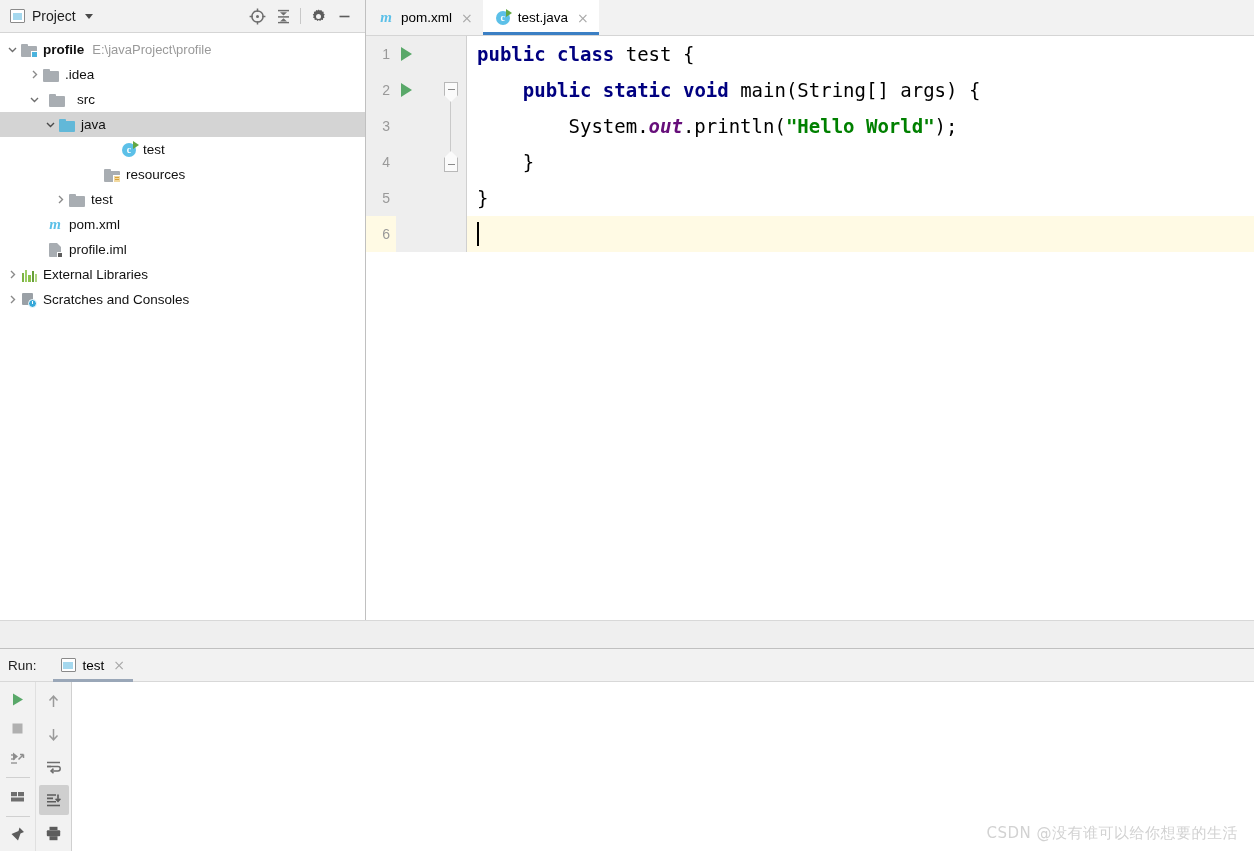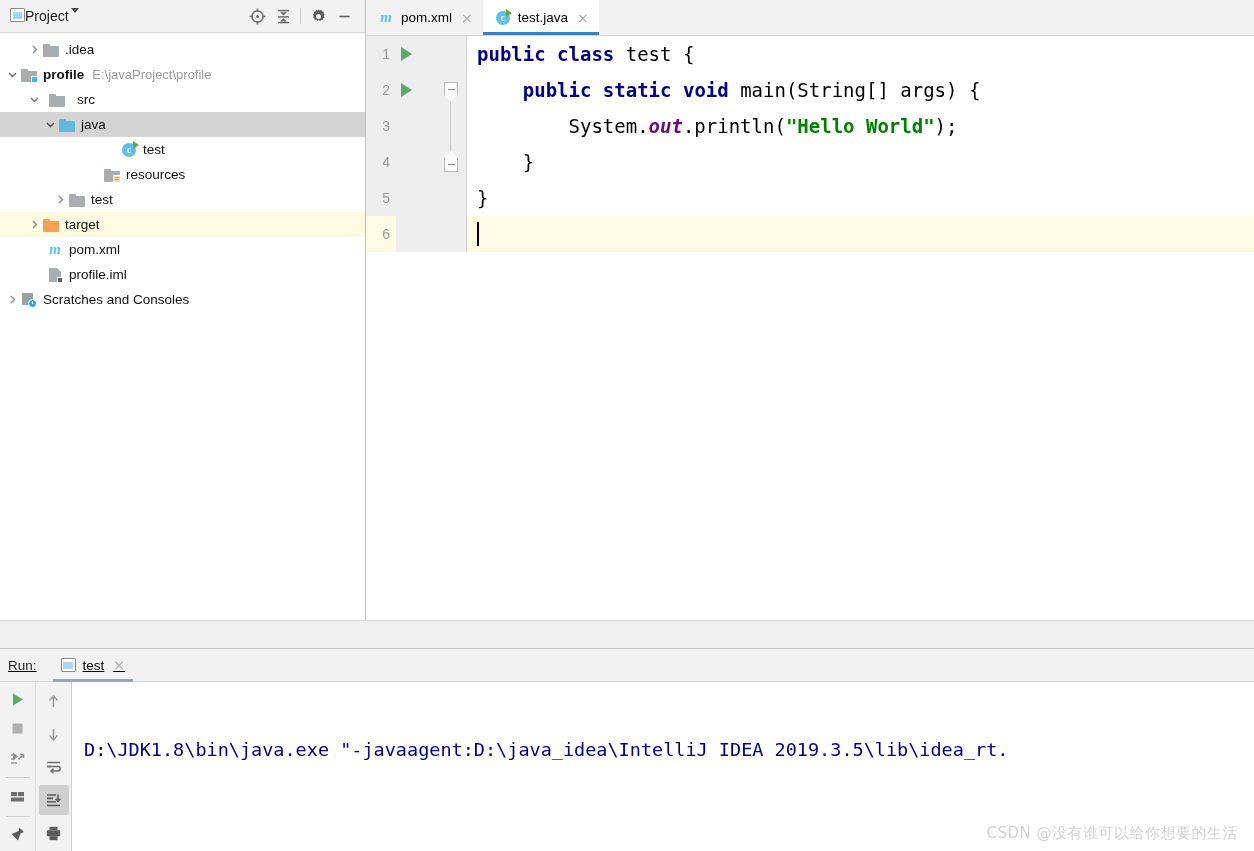--- a/index.html
+++ b/index.html
@@ -45,20 +45,22 @@
     height: 33px;
     background: #f2f2f2;
     border-bottom: 1px solid #d5d5d5;
     display: flex;
     align-items: center;
     padding: 0 8px 0 10px;
     box-sizing: border-box;
   }
   .proj-title-group {
     display: flex;
+    align-items: center;
+    gap: 7px;
     flex: 1;
   }
   .proj-win-icon {
     width: 15px; height: 14px;
     border: 1.6px solid #8a8a8a;
     background: #ffffff;
     box-sizing: border-box;
     position: relative;
     border-radius: 1px;
   }
@@ -484,21 +486,20 @@
   }
   .run-header {
     height: 33px;
     background: #f2f2f2;
     display: flex;
     align-items: center;
     padding-left: 8px;
     box-sizing: border-box;
     position: relative;
     border-bottom: 1px solid #d8d8d8;
-    text-decoration: underline;
   }
   .run-label {
     font-size: 13.5px;
     color: #1d1d1d;
     margin-right: 16px;
   }
   .run-tab {
     display: flex;
     align-items: center;
     gap: 7px;
@@ -635,52 +636,52 @@
           <div class="hdr-btn">
             <svg class="ico" width="17" height="17" viewBox="0 0 17 17">
               <path d="M3.5 8.5h10" stroke="#5c5c5c" stroke-width="1.6"></path>
             </svg>
           </div>
         </div>
       </div>
 
       <div class="tree">
 
+        <div class="tree-row" style="padding-left:4px;">
+          <span class="arrow">
+            <svg width="11" height="11" viewBox="0 0 11 11">
+                <path d="M2 4 L5.5 7.5 L9 4" fill="none" stroke="#6e6e6e" stroke-width="1.4"></path>
+              </svg>
+          </span>
+          <span class="node-icon">
+            <span class="folder">
+                <span class="tab"></span>
+                <span class="body"></span>
+                <span class="corner-sq"></span>
+              </span>
+          </span>
+          <span class="lbl bold">profile</span>
+          <span class="path-note">E:\javaProject\profile</span>
+        </div>
+
         <div class="tree-row" style="padding-left:26px;">
           <span class="arrow">
             <svg width="11" height="11" viewBox="0 0 11 11">
                 <path d="M4 2 L7.5 5.5 L4 9" fill="none" stroke="#8a8a8a" stroke-width="1.4"></path>
               </svg>
           </span>
           <span class="node-icon">
             <span class="folder">
                 <span class="tab"></span>
                 <span class="body"></span>
               </span>
           </span>
           <span class="lbl">.idea</span>
         </div>
 
-        <div class="tree-row" style="padding-left:4px;">
-          <span class="arrow">
-            <svg width="11" height="11" viewBox="0 0 11 11">
-                <path d="M2 4 L5.5 7.5 L9 4" fill="none" stroke="#6e6e6e" stroke-width="1.4"></path>
-              </svg>
-          </span>
-          <span class="node-icon">
-            <span class="folder">
-                <span class="tab"></span>
-                <span class="body"></span>
-                <span class="corner-sq"></span>
-              </span>
-          </span>
-          <span class="lbl bold">profile</span>
-          <span class="path-note">E:\javaProject\profile</span>
-        </div>
-
         <div class="tree-row" style="padding-left:26px;gap:6px;">
           <span class="arrow">
             <svg width="11" height="11" viewBox="0 0 11 11">
                 <path d="M2 4 L5.5 7.5 L9 4" fill="none" stroke="#6e6e6e" stroke-width="1.4"></path>
               </svg>
           </span>
           <span class="node-icon">
             <span class="folder">
                 <span class="tab"></span>
                 <span class="body"></span>
@@ -732,49 +733,52 @@
           </span>
           <span class="node-icon">
             <span class="folder">
                 <span class="tab"></span>
                 <span class="body"></span>
               </span>
           </span>
           <span class="lbl">test</span>
         </div>
 
-        <div class="tree-row sel-cream" style="padding-left:26px;">
+
+        <div class="tree-row" style="padding-left:47px;">
+          <span class="node-icon">
+            <span class="m-icon">m</span>
+          </span>
+          <span class="lbl">pom.xml</span>
+        </div>
+
+        <div class="tree-row" style="padding-left:47px;">
+          <span class="node-icon">
+            <span class="iml-icon"></span>
+          </span>
+          <span class="lbl">profile.iml</span>
+        </div>
+
+        <div class="tree-row" style="padding-left:4px;">
           <span class="arrow">
             <svg width="11" height="11" viewBox="0 0 11 11">
                 <path d="M4 2 L7.5 5.5 L4 9" fill="none" stroke="#8a8a8a" stroke-width="1.4"></path>
               </svg>
           </span>
           <span class="node-icon">
-            <span class="folder orange">
-                <span class="tab"></span>
-                <span class="body"></span>
-              </span>
-          </span>
-          <span class="lbl">target</span>
-        </div>
-
-        <div class="tree-row" style="padding-left:47px;">
-          <span class="node-icon">
-            <span class="m-icon">m</span>
-          </span>
-          <span class="lbl">pom.xml</span>
-        </div>
-
-        <div class="tree-row" style="padding-left:47px;">
-          <span class="node-icon">
-            <span class="iml-icon"></span>
-          </span>
-          <span class="lbl">profile.iml</span>
-        </div>
-
+            <span class="lib-icon">
+              <i style="height:9px;background:#7cb342;"></i>
+              <i style="height:12px;background:#9ccc65;"></i>
+              <i style="height:7px;background:#8bc34a;"></i>
+              <i style="height:11px;background:#689f38;"></i>
+              <i style="height:8px;background:#aed581;"></i>
+            </span>
+          </span>
+          <span class="lbl">External Libraries</span>
+        </div>
 
         <div class="tree-row" style="padding-left:4px;">
           <span class="arrow">
             <svg width="11" height="11" viewBox="0 0 11 11">
                 <path d="M4 2 L7.5 5.5 L4 9" fill="none" stroke="#8a8a8a" stroke-width="1.4"></path>
               </svg>
           </span>
           <span class="node-icon">
             <span class="scr-icon">
                 <span class="pg"></span>
@@ -947,21 +951,20 @@
         <div class="tb-btn">
           <svg class="ico" width="17" height="17" viewBox="0 0 17 17">
             <rect x="4.5" y="1.8" width="8" height="3.2" fill="#5c5c5c"></rect>
             <rect x="1.8" y="5.2" width="13.4" height="6" rx="1" fill="#5c5c5c"></rect>
             <rect x="4.5" y="11.2" width="8" height="4" fill="#5c5c5c"></rect>
           </svg>
         </div>
       </div>
 
       <div class="console">
-        <div class="cline navy">D:\JDK1.8\bin\java.exe "-javaagent:D:\java_idea\IntelliJ IDEA 2019.3.5\lib\idea_rt.</div>
         
         
       </div>
     </div>
 
     <div class="watermark">CSDN @没有谁可以给你想要的生活</div>
   </div>
 
 </div>
 

